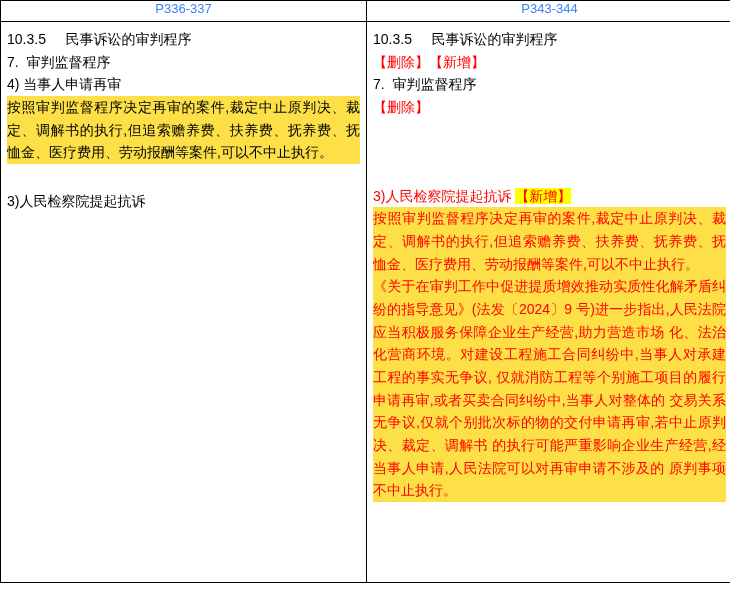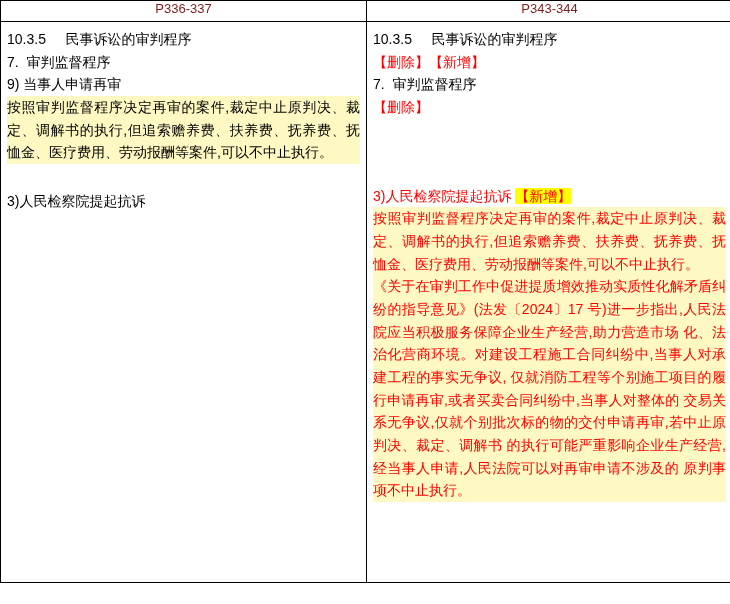--- a/index.html
+++ b/index.html
@@ -29,34 +29,34 @@
     vertical-align: top;
     padding: 0;
   }
   .col-head {
     text-align: center;
     font-weight: normal;
     font-size: 13px;
     padding: 4px 0 5px 0;
     height: 20px;
     line-height: 16px;
-    color: #7f1d1d;
+    color: #3b82f6;
   }
   .cell-body {
     padding: 6px 6px 8px 6px;
     font-size: 14px;
     line-height: 1.62;
     color: #000;
   }
   .left-cell .cell-body { height: 560px; box-sizing: border-box; }
   .right-cell .cell-body { height: 560px; box-sizing: border-box; }
 
   .line { margin: 0; }
   .hl {
-    background: #fef9c3;
+    background: #fde047;
   }
   .red {
     color: #ff0000;
   }
   .spacer-md { height: 14px; }
   .spacer-lg { height: 26px; }
   .para {
     margin: 0;
     text-align: justify;
     text-justify: inter-ideograph;
@@ -75,21 +75,21 @@
     </tr>
     <tr>
       <td class="left-cell">
         <div class="cell-body">
           <p class="para line">
             <span>10.3.5</span>&nbsp;&nbsp;&nbsp;&nbsp;&nbsp;<span>民事诉讼的审判程序</span>
           </p>
           <p class="para line">
             <span>7.</span>&nbsp;&nbsp;<span>审判监督程序</span>
           </p>
-          <p class="para line">9) 当事人申请再审</p>
+          <p class="para line">4) 当事人申请再审</p>
           <p class="para line hl">按照审判监督程序决定再审的案件,裁定中止原判决、裁定、调解书的执行,但追索赡养费、扶养费、抚养费、抚恤金、医疗费用、劳动报酬等案件,可以不中止执行。</p>
           <div class="spacer-lg"></div>
           <p class="para line">3)人民检察院提起抗诉</p>
         </div>
       </td>
       <td class="right-cell">
         <div class="cell-body">
           <p class="para line">
             <span>10.3.5</span>&nbsp;&nbsp;&nbsp;&nbsp;&nbsp;<span>民事诉讼的审判程序</span>
           </p>
@@ -102,19 +102,19 @@
           <p class="para line">
             <span class="red">【删除】</span>
           </p>
           <div class="spacer-lg"></div>
           <div class="spacer-lg"></div>
           <div class="spacer-md"></div>
           <p class="para line">
             <span class="red">3)人民检察院提起抗诉</span>&nbsp;<span class="red inline-hl">【新增】</span>
           </p>
           <p class="para line red hl">按照审判监督程序决定再审的案件,裁定中止原判决、裁定、调解书的执行,但追索赡养费、扶养费、抚养费、抚恤金、医疗费用、劳动报酬等案件,可以不中止执行。</p>
-          <p class="para line red hl">《关于在审判工作中促进提质增效推动实质性化解矛盾纠纷的指导意见》(法发〔2024〕17 号)进一步指出,人民法院应当积极服务保障企业生产经营,助力营造市场 化、法治化营商环境。对建设工程施工合同纠纷中,当事人对承建工程的事实无争议, 仅就消防工程等个别施工项目的履行申请再审,或者买卖合同纠纷中,当事人对整体的  交易关系无争议,仅就个别批次标的物的交付申请再审,若中止原判决、裁定、调解书  的执行可能严重影响企业生产经营,经当事人申请,人民法院可以对再审申请不涉及的  原判事项不中止执行。</p>
+          <p class="para line red hl">《关于在审判工作中促进提质增效推动实质性化解矛盾纠纷的指导意见》(法发〔2024〕9 号)进一步指出,人民法院应当积极服务保障企业生产经营,助力营造市场 化、法治化营商环境。对建设工程施工合同纠纷中,当事人对承建工程的事实无争议, 仅就消防工程等个别施工项目的履行申请再审,或者买卖合同纠纷中,当事人对整体的  交易关系无争议,仅就个别批次标的物的交付申请再审,若中止原判决、裁定、调解书  的执行可能严重影响企业生产经营,经当事人申请,人民法院可以对再审申请不涉及的  原判事项不中止执行。</p>
         </div>
       </td>
     </tr>
   </tbody>
     </table>
 </div>
 
 </body></html>

